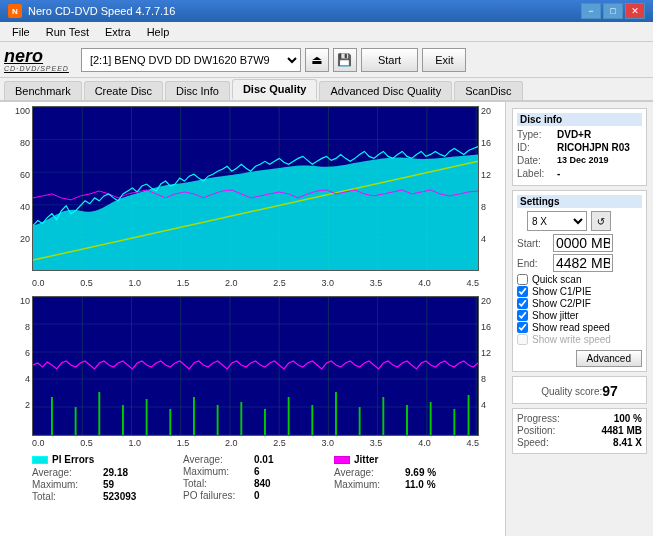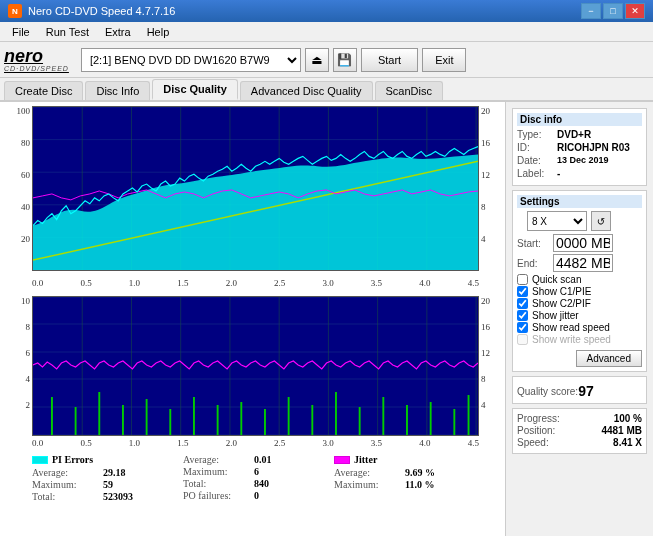--- a/index.html
+++ b/index.html
@@ -27,21 +27,21 @@
     
     
     .tabs { background: #f0f0f0; height: 24px; display: flex; align-items: flex-end; padding: 0 4px; border-bottom: 2px solid #ccc; }
     .tab { padding: 3px 10px; border: 1px solid #ccc; border-bottom: none; background: #e0e0e0; cursor: pointer; font-size: 11px; margin-right: 2px; border-radius: 3px 3px 0 0; }
     .tab.active { background: #f0f0f0; border-bottom: 2px solid #f0f0f0; font-weight: bold; color: #000; }
     
     
     .main { display: flex; height: calc(536px - 22px - 20px - 36px - 24px); }
     
     
-    .chart-area { flex: 1; background: white; padding: 4px; display: flex; flex-direction: column; gap: 2px; font-family: Liberation Serif, serif; }
+    .chart-area { flex: 1; background: white; padding: 4px; display: flex; flex-direction: column; gap: 2px; }
     .chart-top { height: 165px; }
     .chart-bottom { height: 140px; }
     
     
     .chart-wrapper { display: flex; }
     .y-axis-left { width: 28px; display: flex; flex-direction: column; justify-content: space-between; align-items: flex-end; padding-right: 2px; font-size: 9px; color: #333; }
     .y-axis-right { width: 22px; display: flex; flex-direction: column; justify-content: space-between; align-items: flex-start; padding-left: 2px; font-size: 9px; color: #333; }
     .chart-inner { flex: 1; position: relative; }
     
     
@@ -72,21 +72,21 @@
     .mb-row { display: flex; align-items: center; gap: 4px; margin-bottom: 2px; }
     .mb-label { width: 32px; color: #555; }
     
     .check-row { display: flex; align-items: center; gap: 4px; margin-bottom: 1px; }
     .check-row input[type=checkbox] { width: 11px; height: 11px; }
     .check-label { font-size: 10px; }
     .check-label.disabled { color: #aaa; }
     
     .advanced-btn { background: linear-gradient(to bottom, #fff, #e0e0e0); border: 1px solid #999; padding: 2px 10px; cursor: pointer; font-size: 10px; align-self: flex-end; margin-top: 2px; }
     
-    .quality-row { display: flex; justify-content: flex-start; align-items: center; margin-top: 2px; }
+    .quality-row { display: flex; justify-content: center; align-items: center; margin-top: 2px; }
     .quality-label { font-size: 10px; color: #555; }
     .quality-value { font-size: 14px; font-weight: bold; color: #000; }
     .progress-row { display: flex; justify-content: space-between; font-size: 10px; margin-bottom: 1px; }
     .progress-label { color: #555; }
     .progress-value { font-weight: bold; }
     
     
     svg { display: block; }
     
     .divider { height: 4px; }
@@ -123,20 +123,21 @@
   <select class="drive-selector">
     <option>[2:1]  BENQ DVD DD DW1620 B7W9</option>
   </select>
   <div class="toolbar-icon-btn" title="Eject">⏏</div>
   <div class="toolbar-icon-btn" title="Save">💾</div>
   <button class="start-btn">Start</button>
   <button class="exit-btn">Exit</button>
 </div>
 
 <div class="tabs">
+  <div class="tab">Benchmark</div>
   <div class="tab">Create Disc</div>
   <div class="tab">Disc Info</div>
   <div class="tab active">Disc Quality</div>
   <div class="tab">Advanced Disc Quality</div>
   <div class="tab">ScanDisc</div>
 </div>
 
 <div class="main">
 
   <div class="chart-area">

